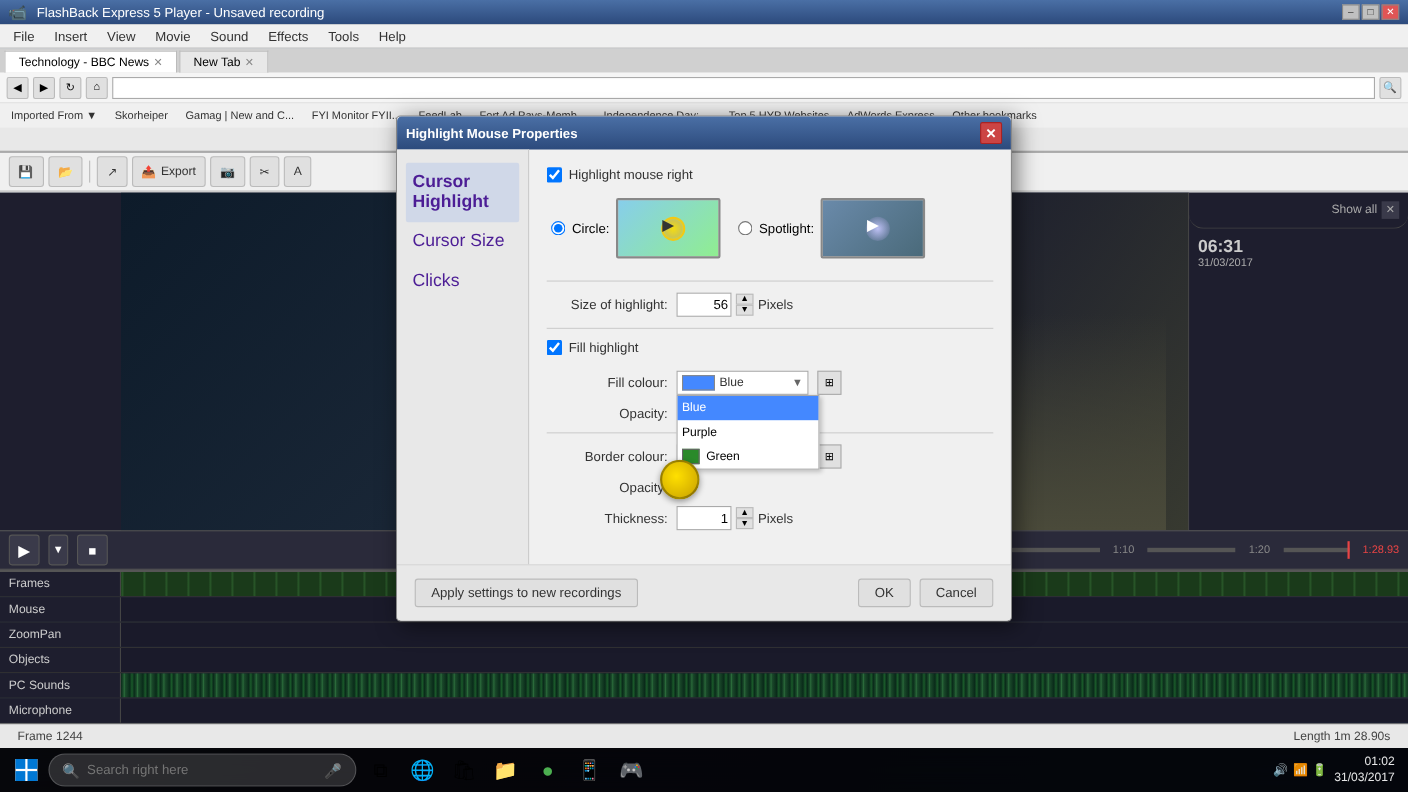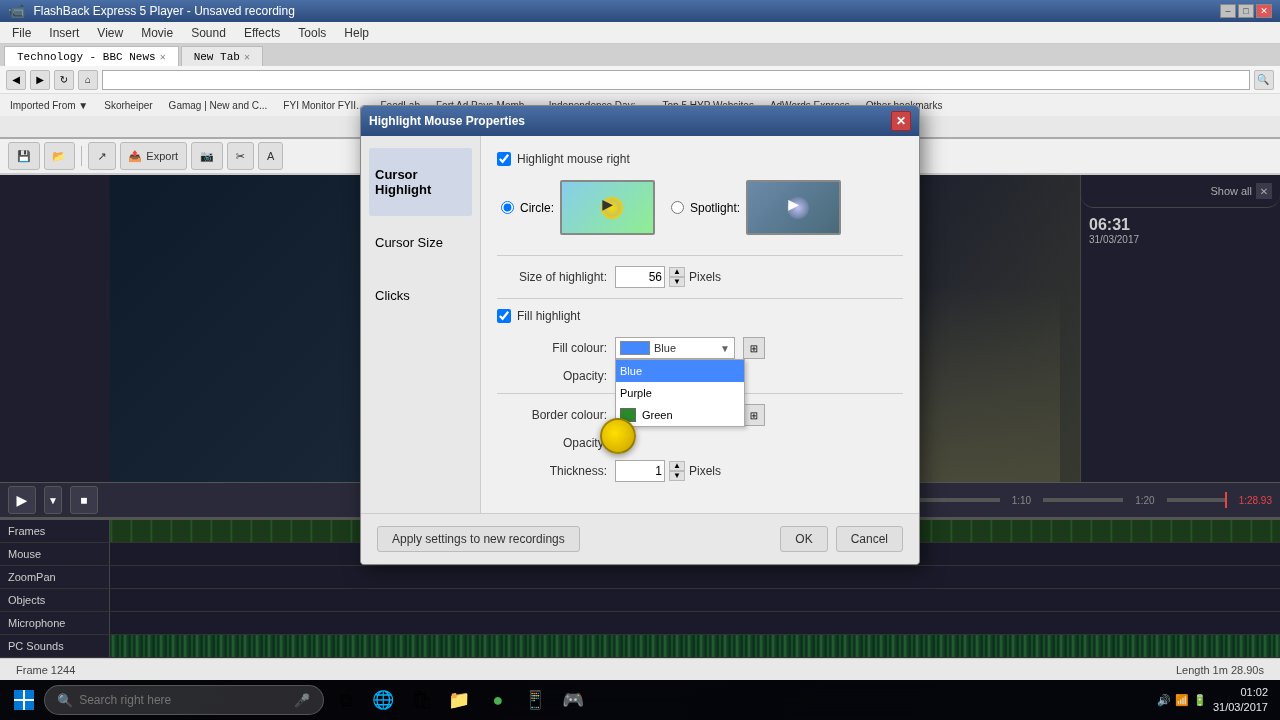--- a/index.html
+++ b/index.html
@@ -76,21 +76,20 @@
       position: relative;
       overflow: hidden;
     }
 
     .browser-tabs {
       height: 22px;
       background: #d0d0d0;
       display: flex;
       align-items: flex-end;
       padding: 0 4px;
-      font-family: Liberation Mono, monospace;
     }
 
     .browser-tab {
       height: 20px;
       padding: 0 12px;
       background: #e8e8e8;
       border: 1px solid #bbb;
       border-bottom: none;
       font-size: 11px;
       display: flex;
@@ -406,24 +405,24 @@
     }
 
     .modal-sidebar {
       width: 120px;
       padding: 12px 8px;
       border-right: 1px solid #ccc;
       background: #e8e8e8;
     }
 
     .modal-nav-item {
-      padding: 19px 6px;
-      font-size: 13px;
-      cursor: pointer;
-      color: #000000;
+      padding: 9px 6px;
+      font-size: 16px;
+      cursor: pointer;
+      color: #4c1d95;
       border-radius: 2px;
     }
     .modal-nav-item.active {
       background: #d0d8e8;
       font-weight: bold;
     }
 
     .modal-content {
       flex: 1;
       padding: 16px;
@@ -1012,32 +1011,32 @@
     <div class="track-row-item">
       <div class="track-lbl">
         <span>Objects</span>
       </div>
       <div class="track-data">
         <div class="track-objects-bg"></div>
       </div>
     </div>
     <div class="track-row-item">
       <div class="track-lbl">
+        <span>PC Sounds</span>
+      </div>
+      <div class="track-data">
+        <div class="track-audio-bg"></div>
+      </div>
+    </div>
+    <div class="track-row-item">
+      <div class="track-lbl">
         <span>Microphone</span>
       </div>
       <div class="track-data">
         <div class="track-mic-bg"></div>
-      </div>
-    </div>
-    <div class="track-row-item">
-      <div class="track-lbl">
-        <span>PC Sounds</span>
-      </div>
-      <div class="track-data">
-        <div class="track-audio-bg"></div>
       </div>
     </div>
   </div>
 
   <div class="info-bar">
     <span>Frame 1244</span>
     <span>Length 1m 28.90s</span>
   </div>
 
 </div>

